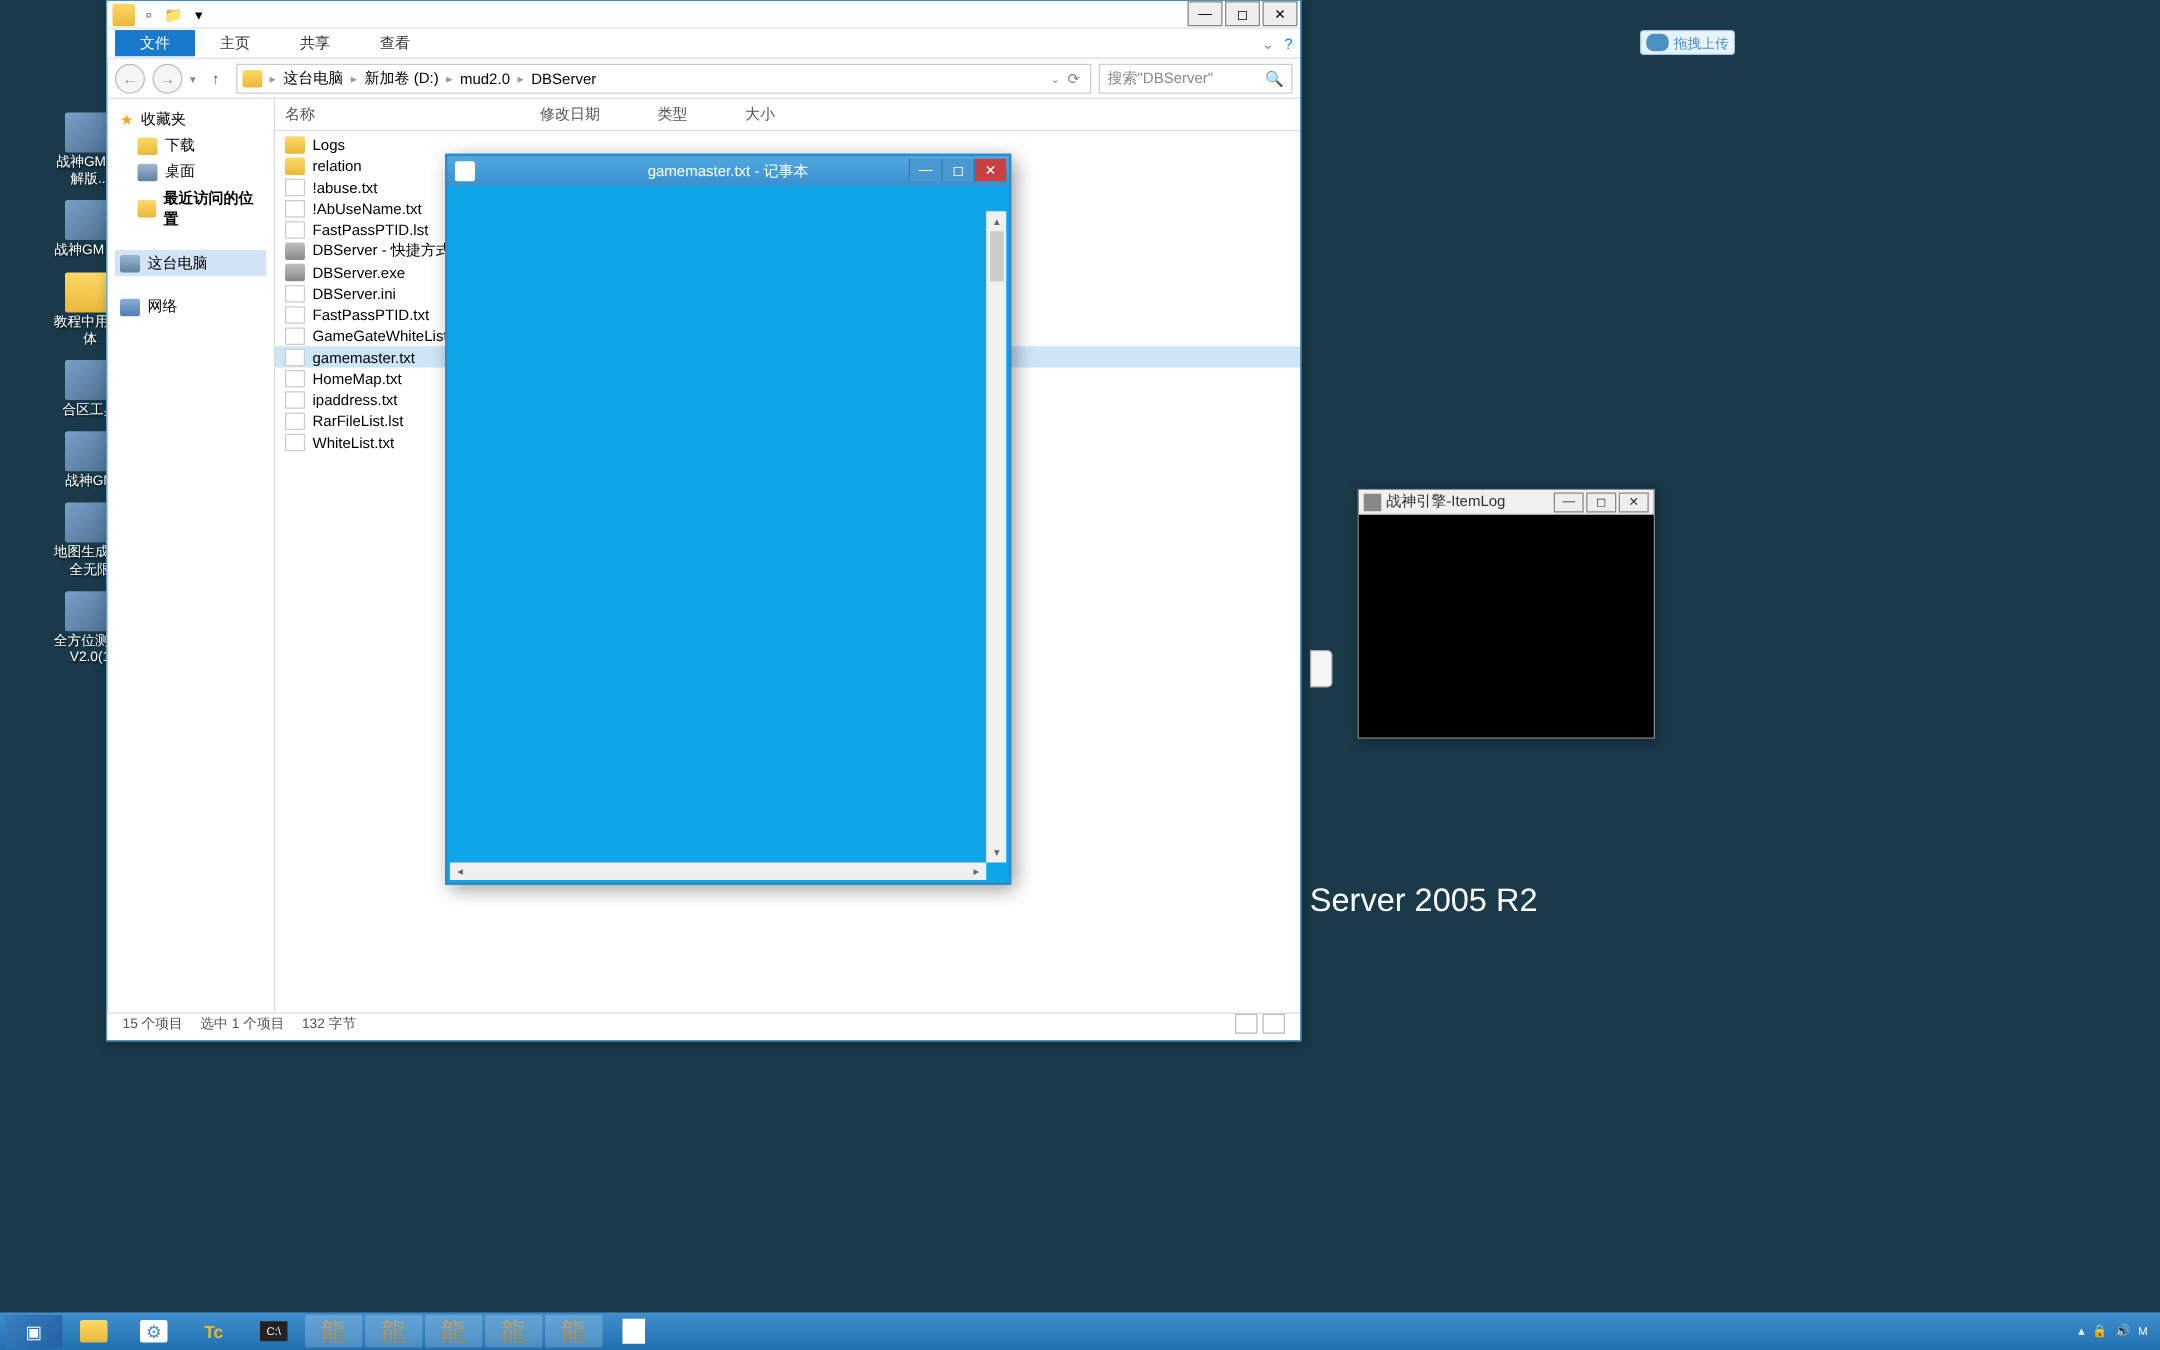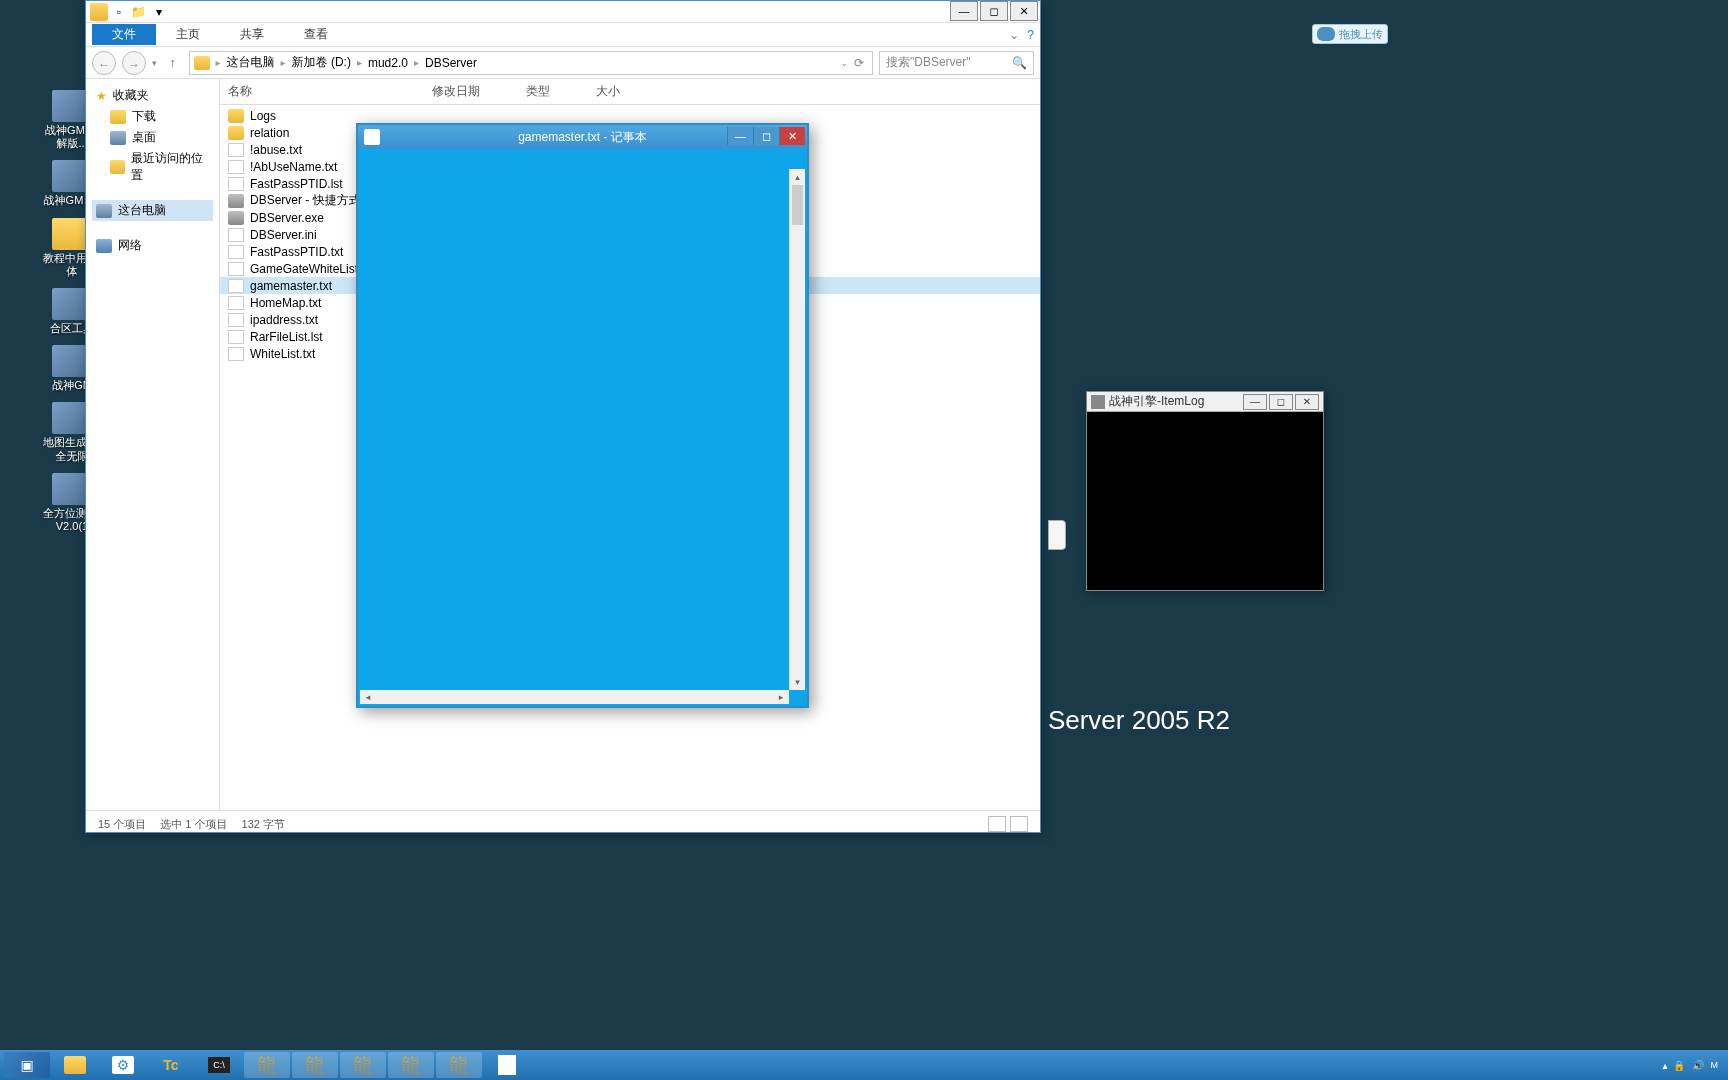--- a/index.html
+++ b/index.html
@@ -59,21 +59,21 @@
 .file-header { display: flex; border-bottom: 1px solid #ddd; padding: 2px 0; color: #555; }
 .file-header .col { padding: 2px 8px; }
 .col-name { width: 204px; }
 .file-rows { padding: 2px 0; }
 .file-row { display: flex; align-items: center; padding: 1px 8px; gap: 6px; cursor: pointer; height: 17px; }
 .file-row.selected { background: #cde6f7; }
 .file-row .fico { width: 16px; height: 14px; display: inline-block; background: #fff; border: 1px solid #ccc; position: relative; }
 .file-row .fico.folder { background: linear-gradient(180deg, #ffd968, #e8b73a); border: none; border-radius: 2px; }
 .file-row .fico.exe { background: linear-gradient(180deg, #c0c0c0, #888); border-radius: 2px; border: none; }
 
-.status-bar { position: absolute; bottom: 0; left: 0; right: 0; height: 22px; border-top: 1px solid #ddd; display: flex; align-items: flex-end; padding: 0 12px; font-size: 11px; color: #555; gap: 14px; background: #fff; }
+.status-bar { position: absolute; bottom: 0; left: 0; right: 0; height: 22px; border-top: 1px solid #ddd; display: flex; align-items: flex-start; padding: 0 12px; font-size: 11px; color: #555; gap: 14px; background: #fff; }
 .status-bar .view-icons { margin-left: auto; display: flex; gap: 4px; }
 .status-bar .view-icons span { width: 18px; height: 16px; border: 1px solid #bbb; cursor: pointer; }
 
 
 .notepad { position: absolute; left: 356px; top: 87px; width: 453px; height: 585px; background: #0ea5e9; border: 2px solid #2a8cc8; box-shadow: 4px 4px 15px rgba(0,0,0,0.4); margin-top: 36px; }
 .notepad-title { height: 24px; background: linear-gradient(180deg, #50a8e0, #3a90d0); display: flex; align-items: center; padding: 0 6px; color: #fff; font-size: 12px; position: relative; }
 .notepad-title .ico { width: 16px; height: 16px; margin-right: 6px; background: #fff; border-radius: 2px; }
 .notepad-title-text { position: absolute; left: 50%; transform: translateX(-50%); }
 .notepad-ctrl { position: absolute; right: 2px; top: 2px; display: flex; }
 .notepad-ctrl .btn { width: 26px; height: 18px; display: flex; align-items: center; justify-content: center; font-size: 11px; cursor: pointer; background: #4a98d0; color: #fff; border-left: 1px solid #3080b8; }
@@ -231,21 +231,21 @@
             <span>收藏夹</span>
           </div>
         <div class="sidebar-item" style="padding-left:18px;">
             <span class="ico folder"></span>
             <span>下载</span>
           </div>
         <div class="sidebar-item" style="padding-left:18px;">
             <span class="ico computer"></span>
             <span>桌面</span>
           </div>
-        <div class="sidebar-item" style="padding-left:18px;">
+        <div class="sidebar-item" style="padding-left:18px;font-weight:bold;">
             <span class="ico folder"></span>
             <span>最近访问的位置</span>
           </div>
       </div>
       <div class="sidebar-group">
         <div class="sidebar-item selected">
             <span class="ico computer"></span>
             <span>这台电脑</span>
           </div>
       </div>

